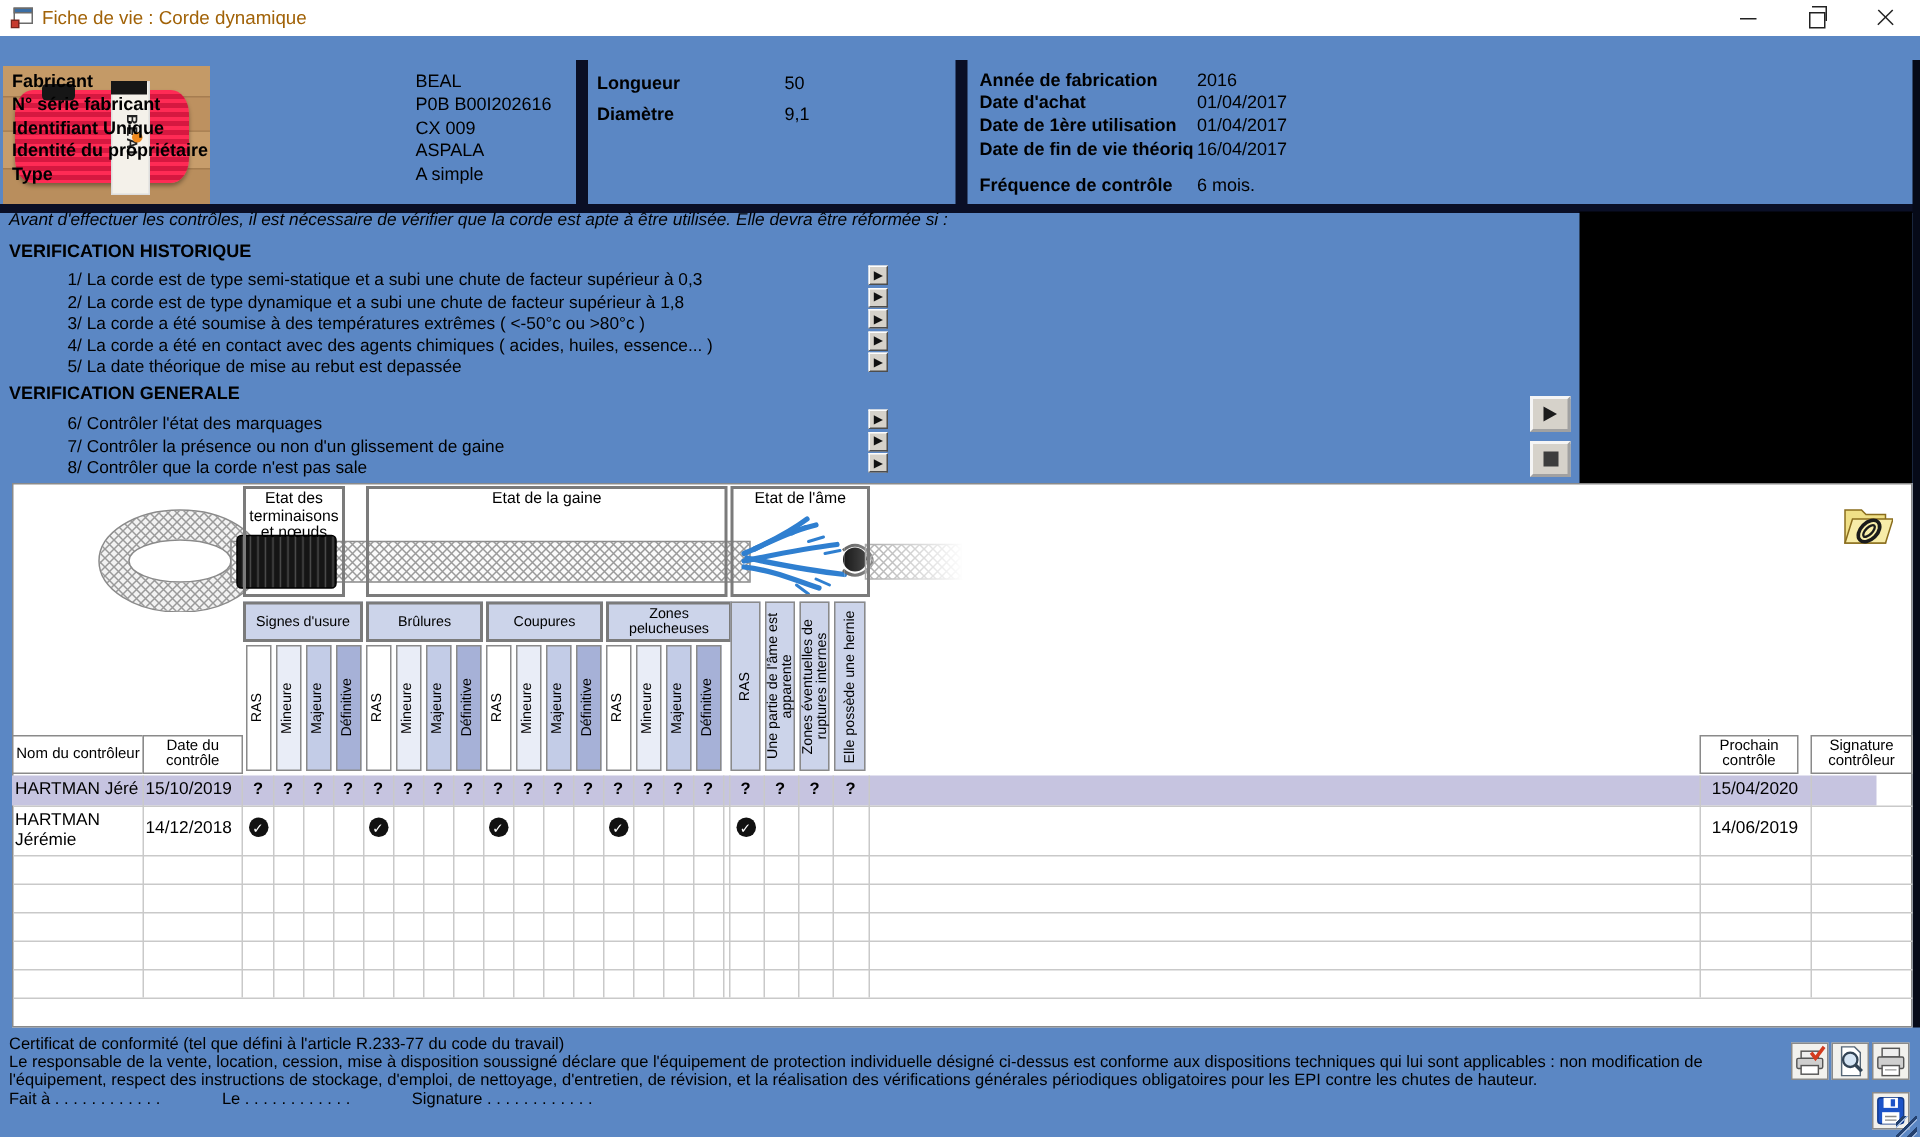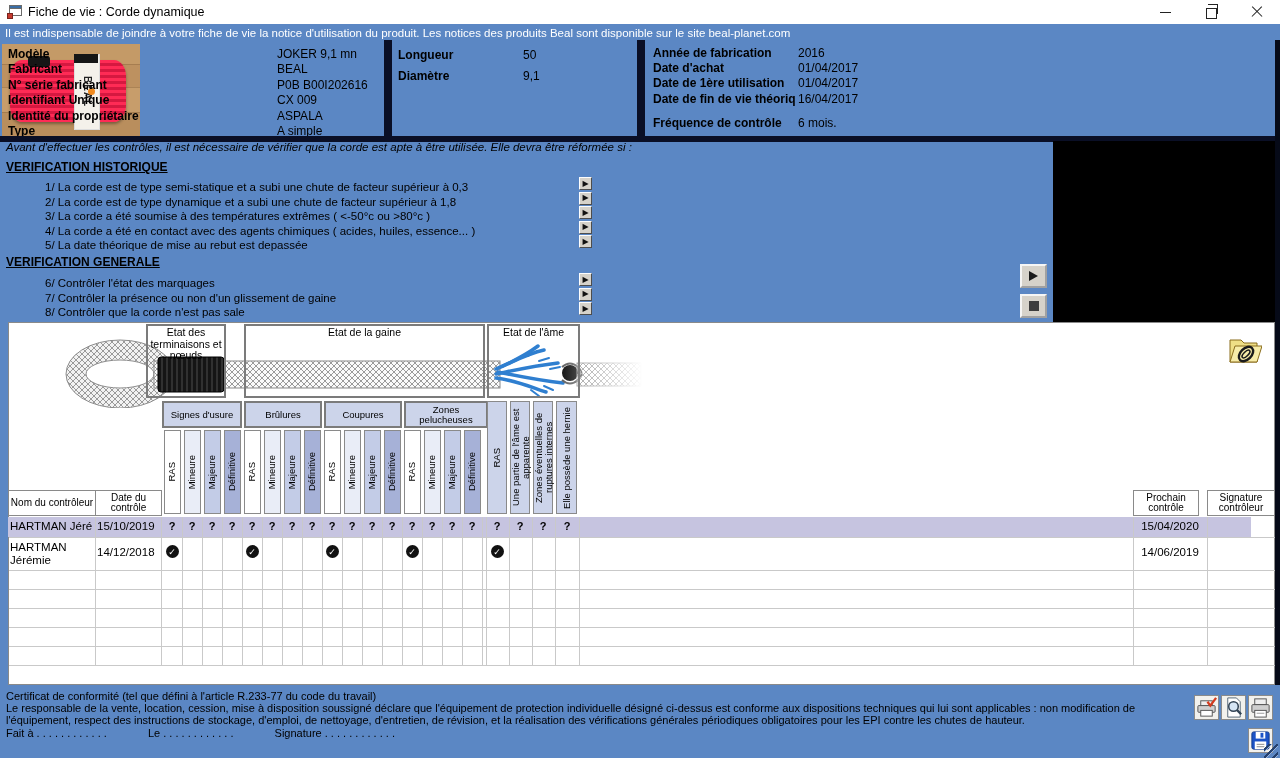--- a/index.html
+++ b/index.html
@@ -1,21 +1,21 @@
 <!DOCTYPE html>
 <html><head>
 <meta charset="utf-8">
 <style>
   html,body{margin:0;padding:0;background:#444;}
   #app{position:relative;width:1280px;height:758px;background:#5b87c4;overflow:hidden;
        font-family:"Liberation Sans",sans-serif;color:#000;}
   
   .titlebar{position:absolute;left:0;top:0;width:1280px;height:24px;background:#ffffff;}
   .app-icon{position:absolute;left:7px;top:4px;width:15px;height:15px;}
-  .title-text{position:absolute;left:28px;top:5px;font-size:12.5px;color:#000000;white-space:nowrap;}
+  .title-text{position:absolute;left:28px;top:5px;font-size:12.5px;color:#a16207;white-space:nowrap;}
   .win-btn{position:absolute;top:0;width:46px;height:24px;display:flex;align-items:center;justify-content:center;}
   .glyph-min{width:11px;height:0;border-top:1.4px solid #222;}
   .glyph-restore{position:relative;width:9px;height:9px;border:1.3px solid #222;background:#fff;margin-top:2px;}
   .glyph-restore::before{content:"";position:absolute;left:1.5px;top:-4.5px;width:9px;height:9px;border:1.3px solid #222;border-bottom:none;border-left:none;}
   .glyph-close{position:relative;width:12px;height:12px;}
   .glyph-close::before,.glyph-close::after{content:"";position:absolute;left:-1px;top:5px;width:14px;height:1.4px;background:#222;}
   .glyph-close::before{transform:rotate(45deg);}  .glyph-close::after{transform:rotate(-45deg);}
   
   .notice{position:absolute;left:5px;top:27px;color:#fff;font-size:11.5px;white-space:nowrap;}
   
@@ -33,21 +33,21 @@
   
   .kv{white-space:nowrap;font-size:12px;}
   .kv-l{display:inline-block;font-weight:bold;}
   #info-left{position:absolute;left:8px;top:47px;}   #info-left .kv{height:15.4px;} #info-left .kv-l{width:269px;}
   #info-mid{position:absolute;left:398px;top:48px;}  #info-mid .kv{height:20.5px;} #info-mid .kv-l{width:125px;}
   #info-right{position:absolute;left:653px;top:46px;}#info-right .kv{height:15.2px;} #info-right .kv-l{width:145px;}
   .kv.freq{margin-top:9px;}
   .sep{position:absolute;background:#0a0f26;}
   
   .v-intro{position:absolute;left:6px;top:141px;font-size:11.5px;font-style:italic;}
-  .v-title{position:absolute;left:6px;font-size:12px;font-weight:bold;text-decoration:underline;}
+  .v-title{position:absolute;left:6px;font-size:12px;font-weight:bold;}
   .v-list{position:absolute;left:6px;width:586px;}
   .v-item{position:relative;height:14.6px;margin-left:39px;}
   .v-text{font-size:11.5px;white-space:nowrap;}
   .v-btn{position:absolute;right:0;top:0;width:13px;height:13px;background:#d6d2ca;
     border:1px solid;border-color:#fdfdfd #4d4d4d #4d4d4d #fdfdfd;
     display:flex;align-items:center;justify-content:center;font-size:8px;line-height:8px;color:#111;padding:0;}
   
   .video{position:absolute;left:1053px;top:141px;width:222px;height:181px;background:#000;}
   .media-btn{position:absolute;left:1020px;width:27px;height:24px;background:#d6d2ca;
     border:2px outset #f5f5f5;display:flex;align-items:center;justify-content:center;padding:0;}
@@ -98,37 +98,35 @@
         <span class="glyph-min"></span>
       </div>
     <div class="win-btn" style="left:1188px">
         <span class="glyph-restore"></span>
       </div>
     <div class="win-btn" style="left:1234px">
         <span class="glyph-close"></span>
       </div>
   </div>
 
-  <div class="notice">Il est indispensable de joindre à votre fiche de vie la notice d'utilisation du produit. Les notices des produits Beal sont disponible sur le site beal-planet.com</div>
 
   <div class="photo">
     <div class="plank" style="top:20px"></div>
     <div class="plank" style="top:43px"></div>
     <div class="plank" style="top:68px"></div>
     <div class="coil"></div>
     <div class="coil-band1"></div>
     <div class="coil-label">
         <span>BEAL</span>
       </div>
     <div class="coil-band2"></div>
     <div class="coil-dot"></div>
   </div>
 
   <div id="info-left">
-      <div class="kv"><span class="kv-l">Modèle</span><span class="kv-v">JOKER 9,1 mn</span></div>
       <div class="kv"><span class="kv-l">Fabricant</span><span class="kv-v">BEAL</span></div>
       <div class="kv"><span class="kv-l">N° série fabricant</span><span class="kv-v">P0B B00I202616</span></div>
       <div class="kv"><span class="kv-l">Identifiant Unique</span><span class="kv-v">CX 009</span></div>
       <div class="kv"><span class="kv-l">Identité du propriétaire</span><span class="kv-v">ASPALA</span></div>
       <div class="kv"><span class="kv-l">Type</span><span class="kv-v">A simple</span></div>
     </div>
   <div id="info-mid">
       <div class="kv"><span class="kv-l">Longueur</span><span class="kv-v">50</span></div>
       <div class="kv"><span class="kv-l">Diamètre</span><span class="kv-v">9,1</span></div>
     </div>
@@ -226,21 +224,21 @@
           <path d="M492 33 l10 -2"></path>
         <path d="M486 50 l9 4"></path>
           <path d="M473 54 l8 6"></path>
       </g>
       <circle cx="512" cy="37" r="8" fill="#1b1b1b"></circle>
       <path d="M504 31 q8 -7 16 0 q7 7 0 13 q-8 7 -16 0" fill="none" stroke="#666" stroke-width="2"></path>
       <rect x="519" y="27" width="64" height="23" fill="url(#net)" stroke="#9a9a9a"></rect>
     </g>
   </svg>
 
-  <div class="gbox" style="left:146px;top:324px;width:80px;height:74px">Etat des terminaisons et nœuds</div>
+  <div class="gbox" style="left:162px;top:324px;width:68px;height:74px">Etat des terminaisons et nœuds</div>
   <div class="gbox" style="left:244px;top:324px;width:241px;height:74px">Etat de la gaine</div>
   <div class="gbox" style="left:487px;top:324px;width:93px;height:74px">Etat de l'âme</div>
 
   <div id="col-headers">
       <div class="sbox" style="left: 162px; width: 80px;">Signes d'usure</div>
       <div class="sbox" style="left: 244px; width: 78px;">Brûlures</div>
       <div class="sbox" style="left: 324px; width: 78px;">Coupures</div>
       <div class="sbox" style="left: 404px; width: 84px;">Zones pelucheuses</div>
       <div class="rot" style="left: 163.5px; top: 430px; width: 17px; height: 84px; background: rgb(255, 255, 255);">
         <span>RAS</span>

